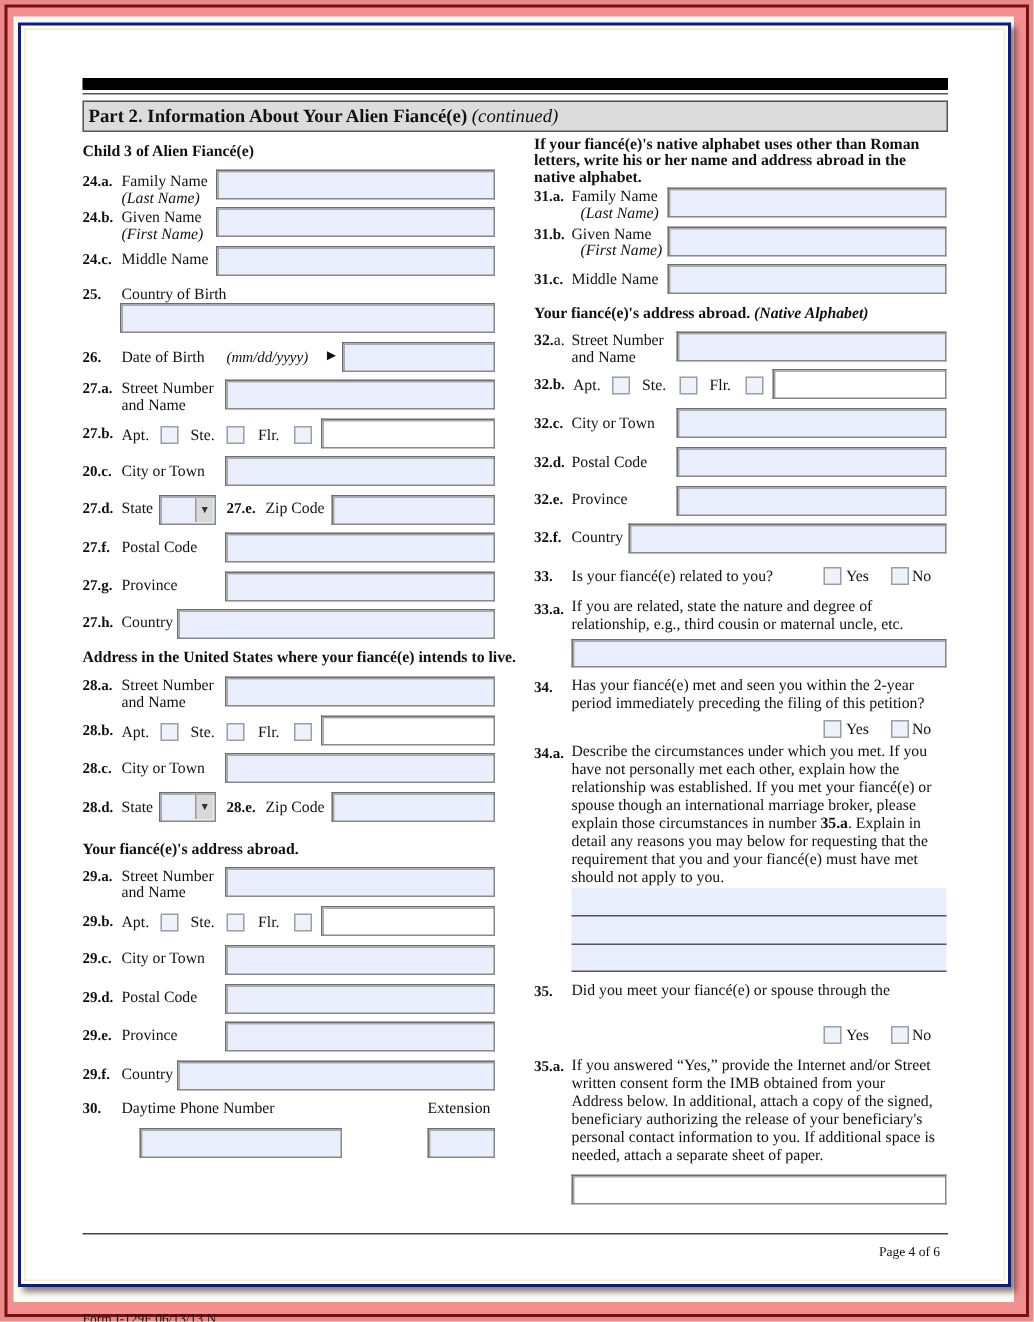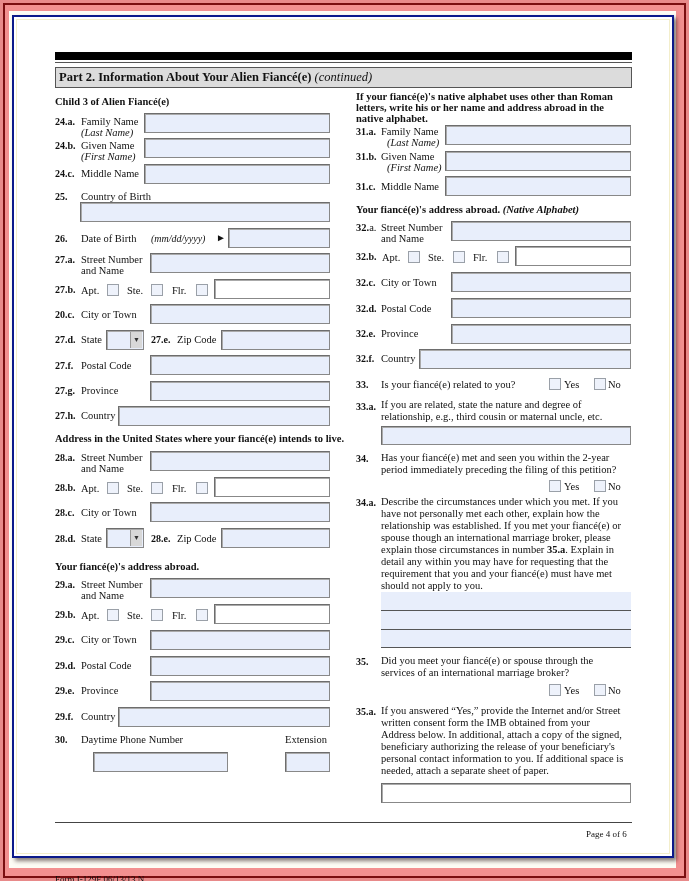--- a/index.html
+++ b/index.html
@@ -308,34 +308,33 @@
   <div class="abs cb" style="left:594px;top:480px;"></div>
   <div class="abs lbl" style="left:608px;top:481px;">No</div>
 
   <div class="abs num" style="left:356px;top:497px;">34.a.</div>
   <div class="abs para" style="left:381px;top:496px;width:260px;">
     <div>Describe the circumstances under which you met. If you</div>
     <div>have not personally met each other, explain how the</div>
     <div>relationship was established. If you met your fiancé(e) or</div>
     <div>spouse though an international marriage broker, please</div>
     <div><span>explain those circumstances in number</span> <b>35.a</b><span>. Explain in</span></div>
-    <div>detail any within you may have for requesting that the</div>
+    <div>detail any reasons you may below for requesting that the</div>
     <div>requirement that you and your fiancé(e) must have met</div>
     <div>should not apply to you.</div>
   </div>
   <div class="abs lined" style="left:381px;top:592px;width:250px;height:56px;">
     <div class="hline" style="position:absolute;left:0;right:0;top:18px;"></div>
     <div class="hline" style="position:absolute;left:0;right:0;top:37px;"></div>
     <div class="hline" style="position:absolute;left:0;right:0;top:55px;"></div>
   </div>
 
   <div class="abs num" style="left:356px;top:656px;">35.</div>
   <div class="abs para" style="left:381px;top:655px;width:260px;">
     <div>Did you meet your fiancé(e) or spouse through the</div>
-    <div>services of an international marriage broker?</div>
   </div>
   <div class="abs cb" style="left:549px;top:684px;"></div>
   <div class="abs lbl" style="left:564px;top:685px;">Yes</div>
   <div class="abs cb" style="left:594px;top:684px;"></div>
   <div class="abs lbl" style="left:608px;top:685px;">No</div>
 
   <div class="abs num" style="left:356px;top:706px;">35.a.</div>
   <div class="abs para" style="left:381px;top:705px;width:265px;">
     <div>If you answered “Yes,” provide the Internet and/or Street</div>
     <div>written consent form the IMB obtained from your</div>

